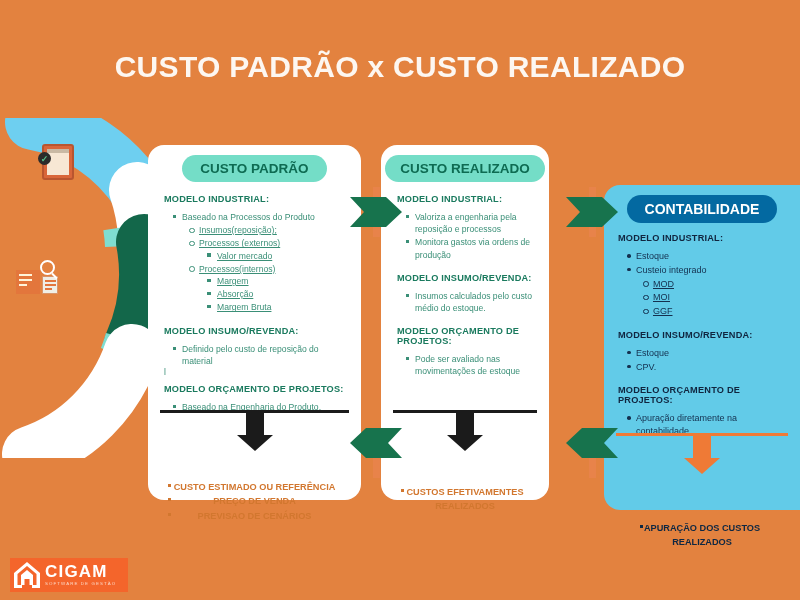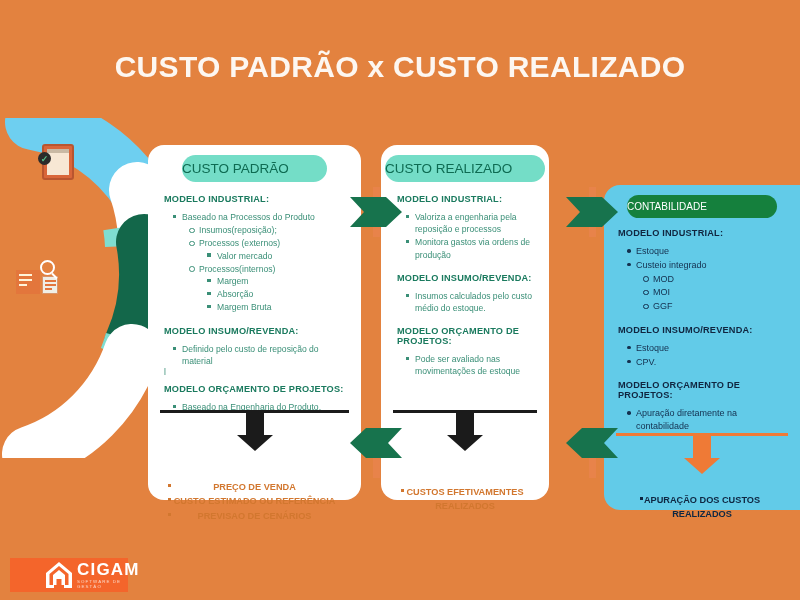--- a/index.html
+++ b/index.html
@@ -72,28 +72,28 @@
   #card-padrao   { left: 148px; top: 145px; width: 213px; height: 355px; }
   #card-realizado{ left: 381px; top: 145px; width: 168px; height: 355px; }
   #card-contab {
     left: 604px; top: 185px; width: 196px; height: 325px;
     background: #62cbe8; border-radius: 16px 0 0 16px;
   }
 
   .pill {
     margin: 10px auto 0;
     border-radius: 14px;
-    text-align: left;
-    font-weight: normal;
+    text-align: center;
+    font-weight: bold;
     font-size: 13.5px;
     padding: 6px 0;
   }
   .pill-mint { background: #74ddc7; color: #0e6b52; width: 145px; }
   #card-realizado .pill-mint { width: 160px; }
-  .pill-orange { background: #15803d; color: #ffffff; width: 150px; font-size: 10px; border-radius: 16px; }
+  .pill-orange { background: #0369a1; color: #ffffff; width: 150px; font-size: 14px; border-radius: 16px; }
 
   .body { padding: 12px 14px 0 16px; }
   #card-contab .body { padding: 10px 12px 0 14px; }
 
   .sect {
     font-weight: bold;
     font-size: 9.2px;
     color: #1a7a5e;
     letter-spacing: 0.2px;
     margin-bottom: 7px;
@@ -105,21 +105,21 @@
     position: relative;
     color: #3a8f77;
     font-size: 8.6px;
     line-height: 1.42;
     margin-bottom: 1px;
   }
   #card-contab .lvl1 > li, #card-contab .lvl2 > li { color: #14304f; font-size: 9px; }
   .lvl1 { margin-left: 18px; }
   .lvl1 > li::before { content:''; position:absolute; left:-9px; top:4px; width:3px; height:3px; background:#3a8f77; }
   #card-contab .lvl1 > li::before { background:#14304f; width:3.5px; height:3.5px; border-radius:50%; }
-  .lvl2 { margin-left: 17px; margin-top: 1px; }
+  .lvl2 { margin-left: 17px; margin-top: 1px; text-decoration: underline; }
   .lvl2 > li::before { content:''; position:absolute; left:-10px; top:3.5px; width:3.5px; height:3.5px; border:1px solid #3a8f77; border-radius:50%; }
   #card-contab .lvl2 > li::before { border-color:#14304f; }
   .lvl3 { margin-left: 18px; }
   .lvl3 > li::before { content:''; position:absolute; left:-10px; top:3.5px; width:3.5px; height:3.5px; background:#3a8f77; }
   .gap { height: 11px; }
   .gap-s { height: 7px; }
   .stray { font-size: 8.6px; color:#3a8f77; line-height:1; }
 
   
   .downarrow { position: absolute; left: 0; width: 100%; }
@@ -150,21 +150,21 @@
   .outcome .bl { position:absolute; left:6px; top:4px; width:3px; height:3px; background:#d2772f; }
   #card-contab .outcome { color:#0e2742; }
   #card-contab .outcome .bl { background:#0e2742; left:22px; }
 
   
   .chev { position: absolute; width: 52px; height: 30px; }
   .chev .stub { position:absolute; left:23px; top:-10px; width:7px; height:50px; background:#e8834a; }
   .chev svg { position: relative; display:block; }
 
   
-  .logo { position: absolute; left: 10px; top: 558px; width: 118px; height: 34px; background: #f4652b; display: flex; align-items: center; padding-left: 32px; }
+  .logo { position: absolute; left: 10px; top: 558px; width: 118px; height: 34px; background: #f4652b; display: flex; align-items: center; }
   .logo .mark { width: 30px; height: 30px; margin-left: 2px; position: relative; }
   .logo .txt { color: #ffffff; margin-left: 3px; line-height: 1; }
   .logo .txt .big { font-size: 17px; font-weight: bold; letter-spacing: 1.2px; display:block; }
   .logo .txt .sm { font-size: 4.4px; letter-spacing: 1.1px; display:block; margin-top: 2px; color:#fbd6c4; }
 </style>
 </head>
 <body>
 
 <div class="title">CUSTO PADRÃO x CUSTO REALIZADO</div>
 
@@ -245,22 +245,22 @@
       <li>Baseado na Engenharia do Produto.</li>
     </ul>
   </div>
 
   <div class="downarrow" style="top:265px">
     <div class="bar"></div>
     <div class="stem"></div>
   </div>
 
   <div class="outcome" style="top:335px">
+    <div class="b"><span class="bl"></span><span>CUSTO ESTIMADO OU REFERÊNCIA</span></div>
     <div class="b"><span class="bl"></span><span>PREÇO DE VENDA</span></div>
-    <div class="b"><span class="bl"></span><span>CUSTO ESTIMADO OU REFERÊNCIA</span></div>
     <div class="b"><span class="bl"></span><span>PREVISAO DE CENÁRIOS</span></div>
   </div>
 </div>
 
 <div class="card" id="card-realizado">
   <div class="pill pill-mint">CUSTO REALIZADO</div>
   <div class="body">
 
     <div class="sect">MODELO INDUSTRIAL:</div>
     <ul class="lvl1">
@@ -320,21 +320,21 @@
     <ul class="lvl1">
       <li>Apuração diretamente na contabilidade</li>
     </ul>
   </div>
 
   <div class="downarrow orange" style="top:248px">
     <div class="bar"></div>
     <div class="stem"></div>
   </div>
 
-  <div class="outcome" style="top:308px">
+  <div class="outcome" style="top:336px">
     <div class="b"><span class="bl"></span><span>APURAÇÃO DOS CUSTOS REALIZADOS</span></div>
   </div>
 </div>
 
 <div class="chev" style="left:350px; top:197px">
   <div class="stub"></div>
   <svg width="52" height="30" viewBox="0 0 52 30">
     <path d="M0 0 H36 L52 15 L36 30 H0 L14 15 Z" fill="#17734d"></path>
   </svg>
 </div>

